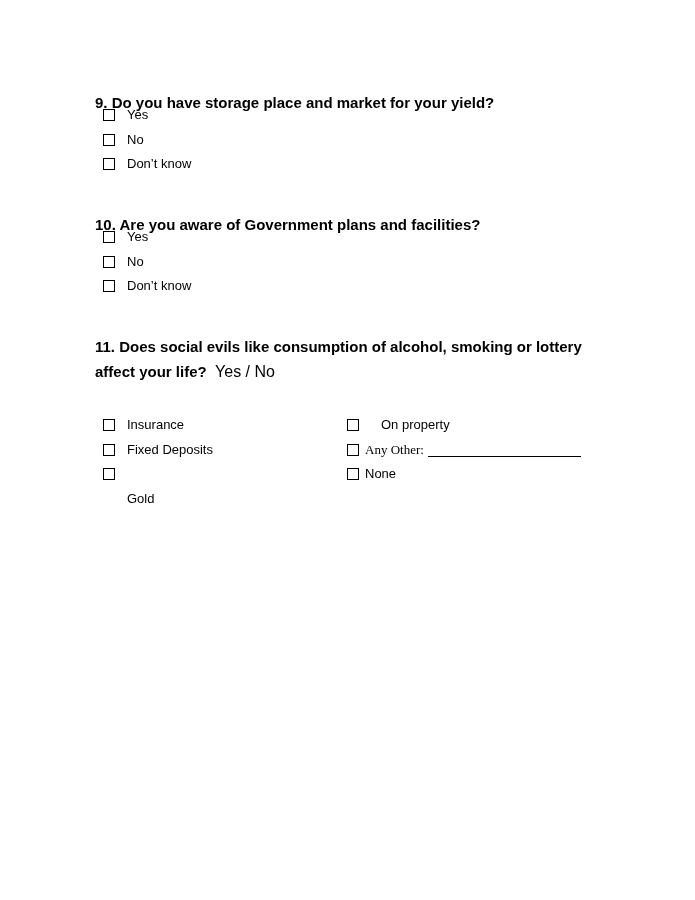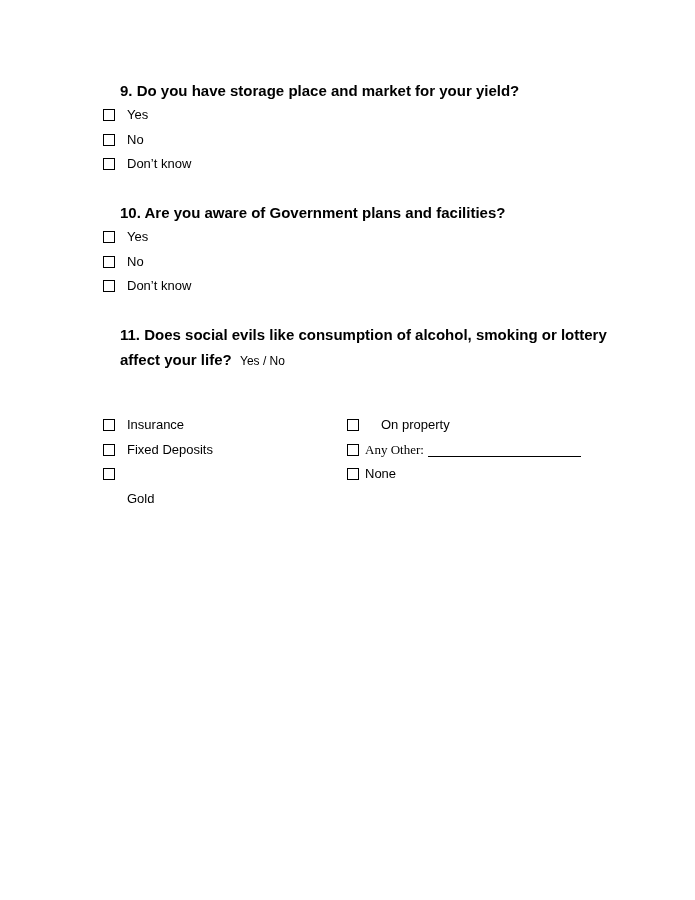--- a/index.html
+++ b/index.html
@@ -17,44 +17,45 @@
     }
     .page {
       position: absolute;
       left: 0; top: 0;
       width: 695px;
       height: 900px;
       background: #ffffff;
     }
     .q-title {
       position: absolute;
-      left: 120px;
+      left: 95px;
       font-weight: bold;
       font-size: 15px;
       line-height: 18px;
       white-space: nowrap;
+      margin-top: 12px;
     }
     .cb {
       position: absolute;
       width: 12px;
       height: 12px;
       border: 1px solid #000;
       box-sizing: border-box;
       background: #fff;
       cursor: pointer;
     }
     .opt-label {
       position: absolute;
       font-size: 13px;
       line-height: 16px;
       white-space: nowrap;
     }
     .inline-answer {
       font-weight: normal;
-      font-size: 12px;
+      font-size: 16px;
     }
     .blank-line {
       position: absolute;
       height: 0;
       border-bottom: 1px solid #000;
     }
   </style>
 </head>
 <body>
 

